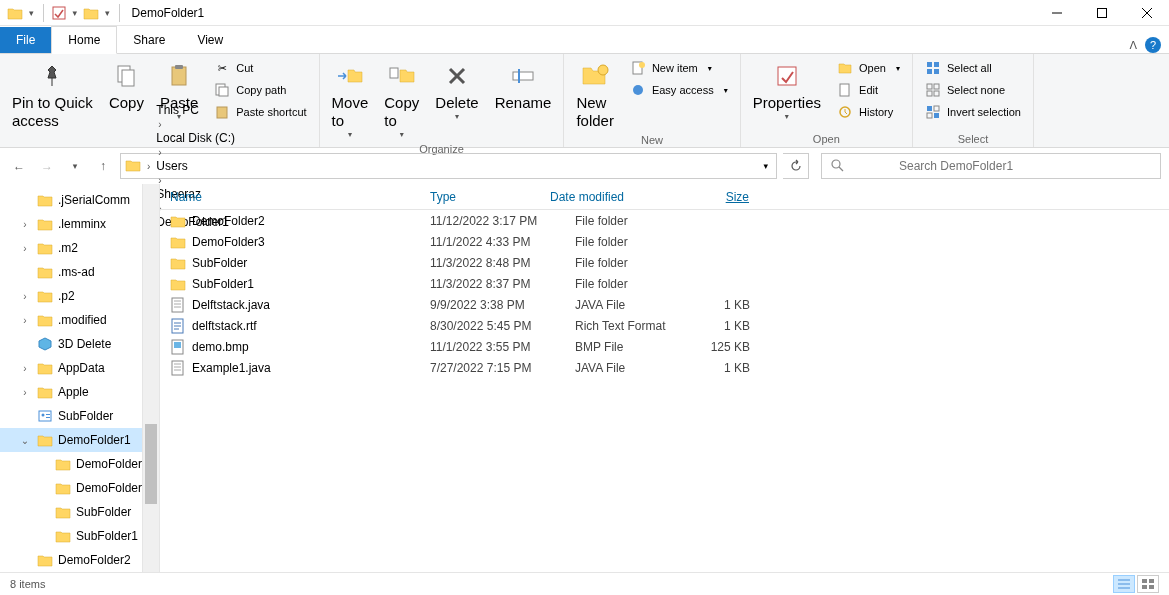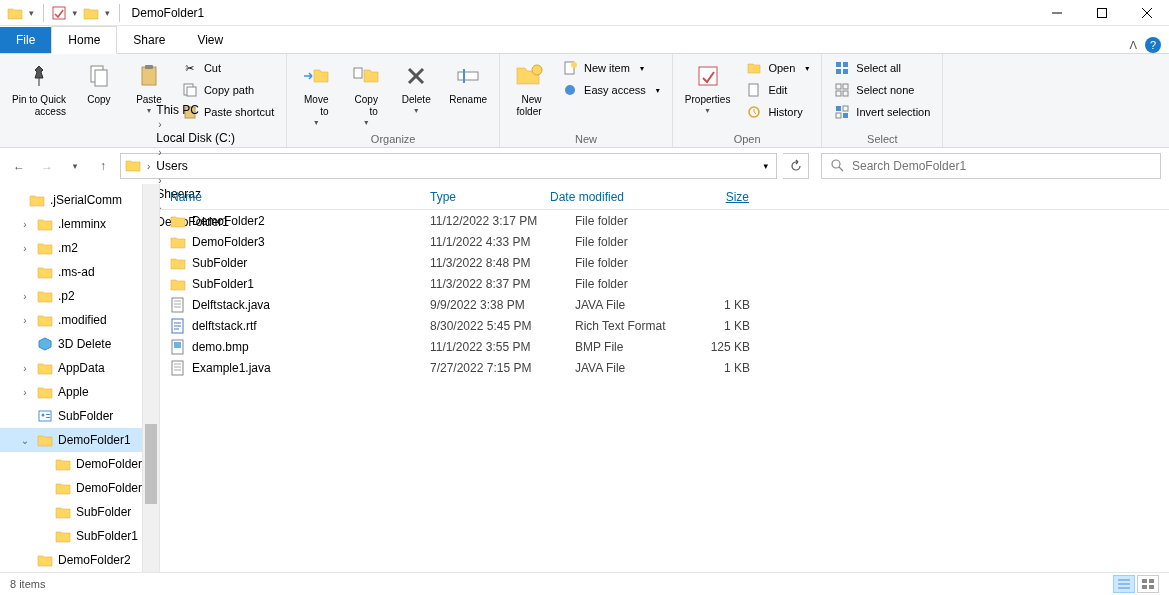--- a/index.html
+++ b/index.html
@@ -24,38 +24,38 @@
     .collapse-icon { font-size: 11px; color: #555; cursor: pointer; }
     .help-icon { width: 16px; height: 16px; background: #1979ca; color: #fff; border-radius: 50%; font-size: 11px; display: flex; align-items: center; justify-content: center; cursor: pointer; }
     
     
     .ribbon { height: 94px; background: #f5f6f7; display: flex; border-bottom: 1px solid #dadada; }
     .ribbon-group { display: flex; flex-direction: column; border-right: 1px solid #e1e1e1; padding: 4px 8px 0; }
     .ribbon-group-content { flex: 1; display: flex; align-items: flex-start; gap: 8px; }
     .ribbon-group-label { text-align: center; font-size: 11px; color: #666; padding: 2px 0; }
     .ribbon-bigbtn { display: flex; flex-direction: column; align-items: center; cursor: pointer; padding: 2px 4px; min-width: 42px; }
     .ribbon-bigbtn-icon { width: 32px; height: 32px; display: flex; align-items: center; justify-content: center; margin-bottom: 2px; }
-    .ribbon-bigbtn-label { font-size: 10px; text-align: right; line-height: 1.2; }
+    .ribbon-bigbtn-label { font-size: 15px; text-align: left; line-height: 1.2; }
     .ribbon-bigbtn-arrow { font-size: 8px; color: #555; }
     .ribbon-col { display: flex; flex-direction: column; gap: 2px; }
     .ribbon-smallbtn { display: flex; align-items: center; gap: 6px; padding: 2px 4px; cursor: pointer; font-size: 11px; white-space: nowrap; }
     .ribbon-smallbtn-icon { width: 16px; height: 16px; display: flex; align-items: center; justify-content: center; }
     
     
     .addressbar { height: 36px; display: flex; align-items: center; padding: 4px 8px; gap: 6px; background: #fff; }
     .nav-btn { width: 22px; height: 22px; display: flex; align-items: center; justify-content: center; cursor: pointer; color: #555; }
     .nav-btn.disabled { color: #bbb; cursor: default; }
     .address-box { flex: 1; height: 26px; border: 1px solid #ccc; display: flex; align-items: center; padding: 0 4px; }
     .address-folder-icon { margin-right: 2px; }
     .breadcrumb-item { display: flex; align-items: center; font-size: 12px; cursor: pointer; padding: 0 2px; }
     .breadcrumb-sep { font-size: 10px; color: #555; padding: 0 4px; }
     .address-dropdown { margin-left: auto; font-size: 9px; cursor: pointer; padding: 0 4px; }
     .refresh-btn { width: 26px; height: 26px; border: 1px solid #ccc; border-left: none; display: flex; align-items: center; justify-content: center; cursor: pointer; }
     .search-box { width: 340px; height: 26px; border: 1px solid #ccc; display: flex; align-items: center; padding: 0 8px; margin-left: 6px; }
-    .search-input { border: none; outline: none; flex: 1; font-size: 12px; color: #777; }
+    .search-input { border: none; outline: none; flex: 1; font-size: 12px; color: #777; margin-left: 47px; }
     
     
     .content { display: flex; height: 388px; }
     .nav-pane { width: 160px; border-right: 1px solid #e5e5e5; overflow: hidden; position: relative; }
     .nav-scroll { position: absolute; right: 0; top: 0; width: 17px; height: 100%; background: #f0f0f0; border-left: 1px solid #e5e5e5; }
     .nav-scroll-thumb { position: absolute; left: 2px; right: 2px; top: 240px; height: 80px; background: #c0c0c0; }
     .nav-tree { padding: 4px 0; }
     .tree-item { display: flex; align-items: center; height: 24px; padding-left: 8px; cursor: pointer; font-size: 12px; white-space: nowrap; overflow: hidden; }
     .tree-item.selected { background: #cce8ff; }
     .tree-expand { width: 14px; font-size: 10px; color: #666; text-align: center; }
@@ -391,21 +391,21 @@
           <circle cx="6" cy="6" r="4" fill="none" stroke="#888" stroke-width="1.2"></circle>
           <line x1="9" y1="9" x2="13" y2="13" stroke="#888" stroke-width="1.2"></line>
         </svg></span>
     <input class="search-input" placeholder="Search DemoFolder1" style="">
   </div>
 </div>
 
 <div class="content">
   <div class="nav-pane">
     <div class="nav-tree" id="nav-tree">
-        <div class="tree-item" style="padding-left: 10px;">
+        <div class="tree-item" style="padding-left: 18px;">
           <span class="tree-expand"></span>
           <span class="tree-icon">
             <svg width="16" height="14" viewBox="0 0 16 14">
               <path class="folder-svg" d="M1 3 L1 13 L15 13 L15 4 L7 4 L6 3 Z"></path>
             </svg>
           </span>
           <span>.jSerialComm</span>
         </div>
         <div class="tree-item" style="padding-left: 18px;">
           <span class="tree-expand">›</span>

